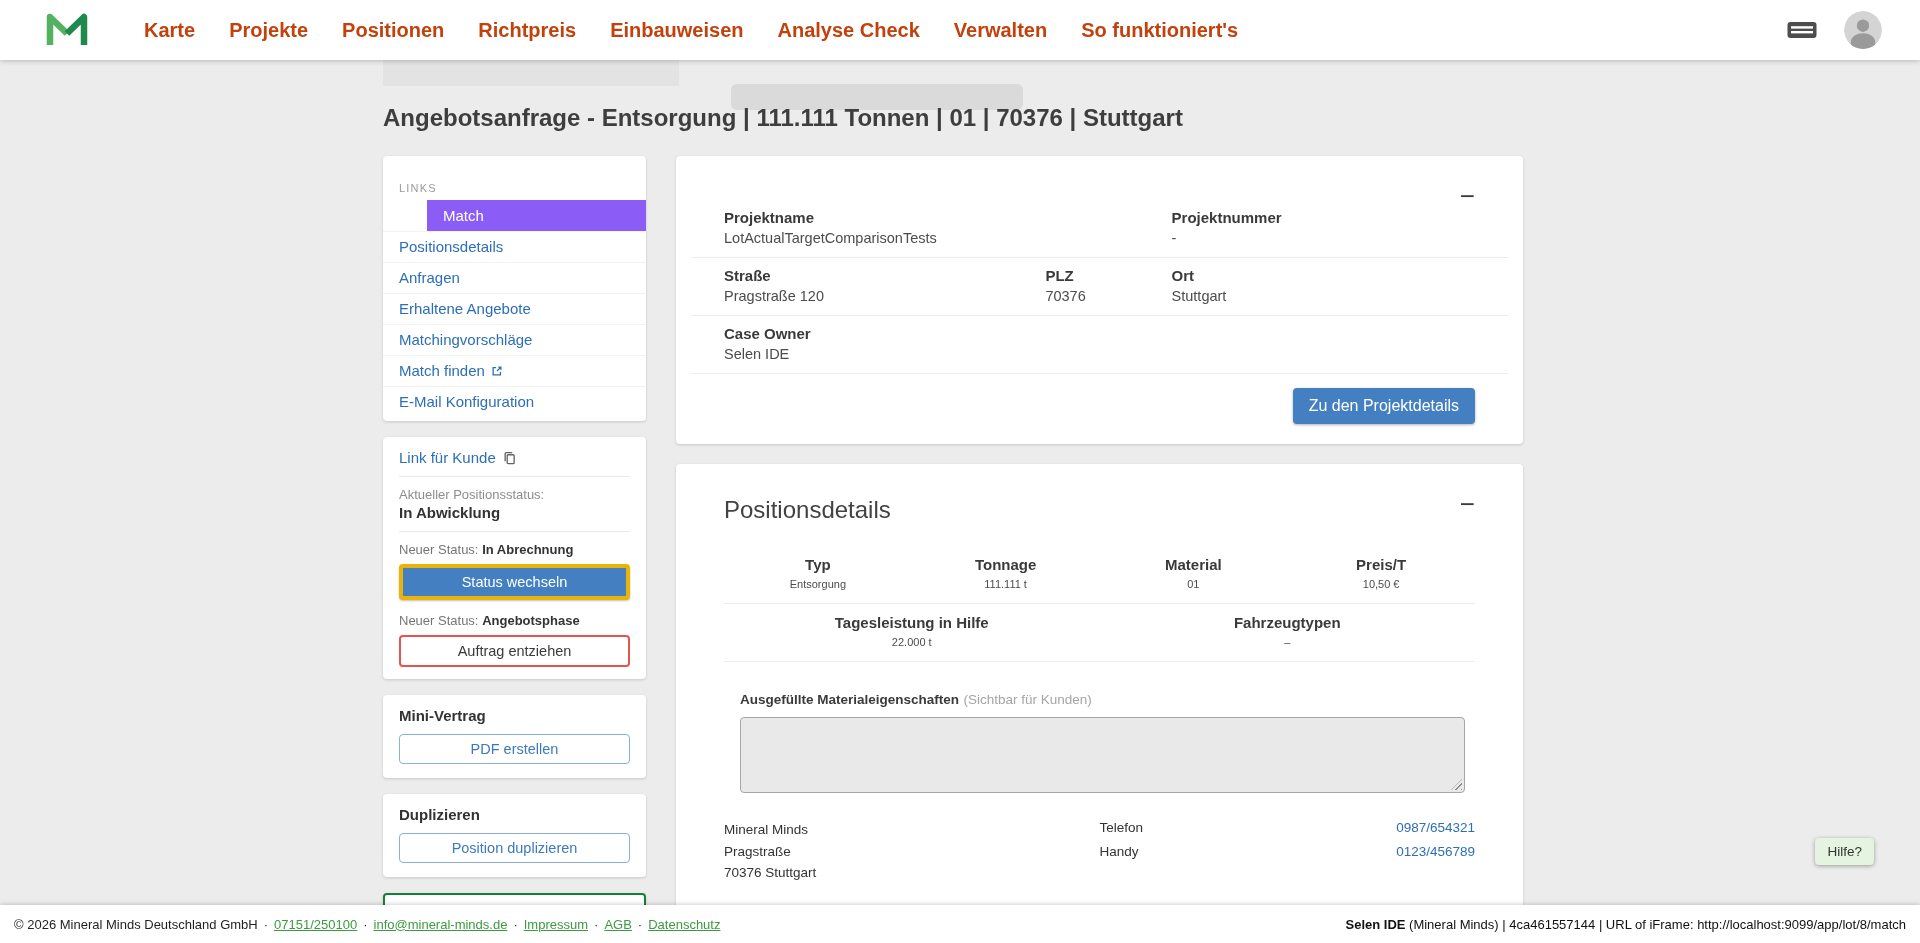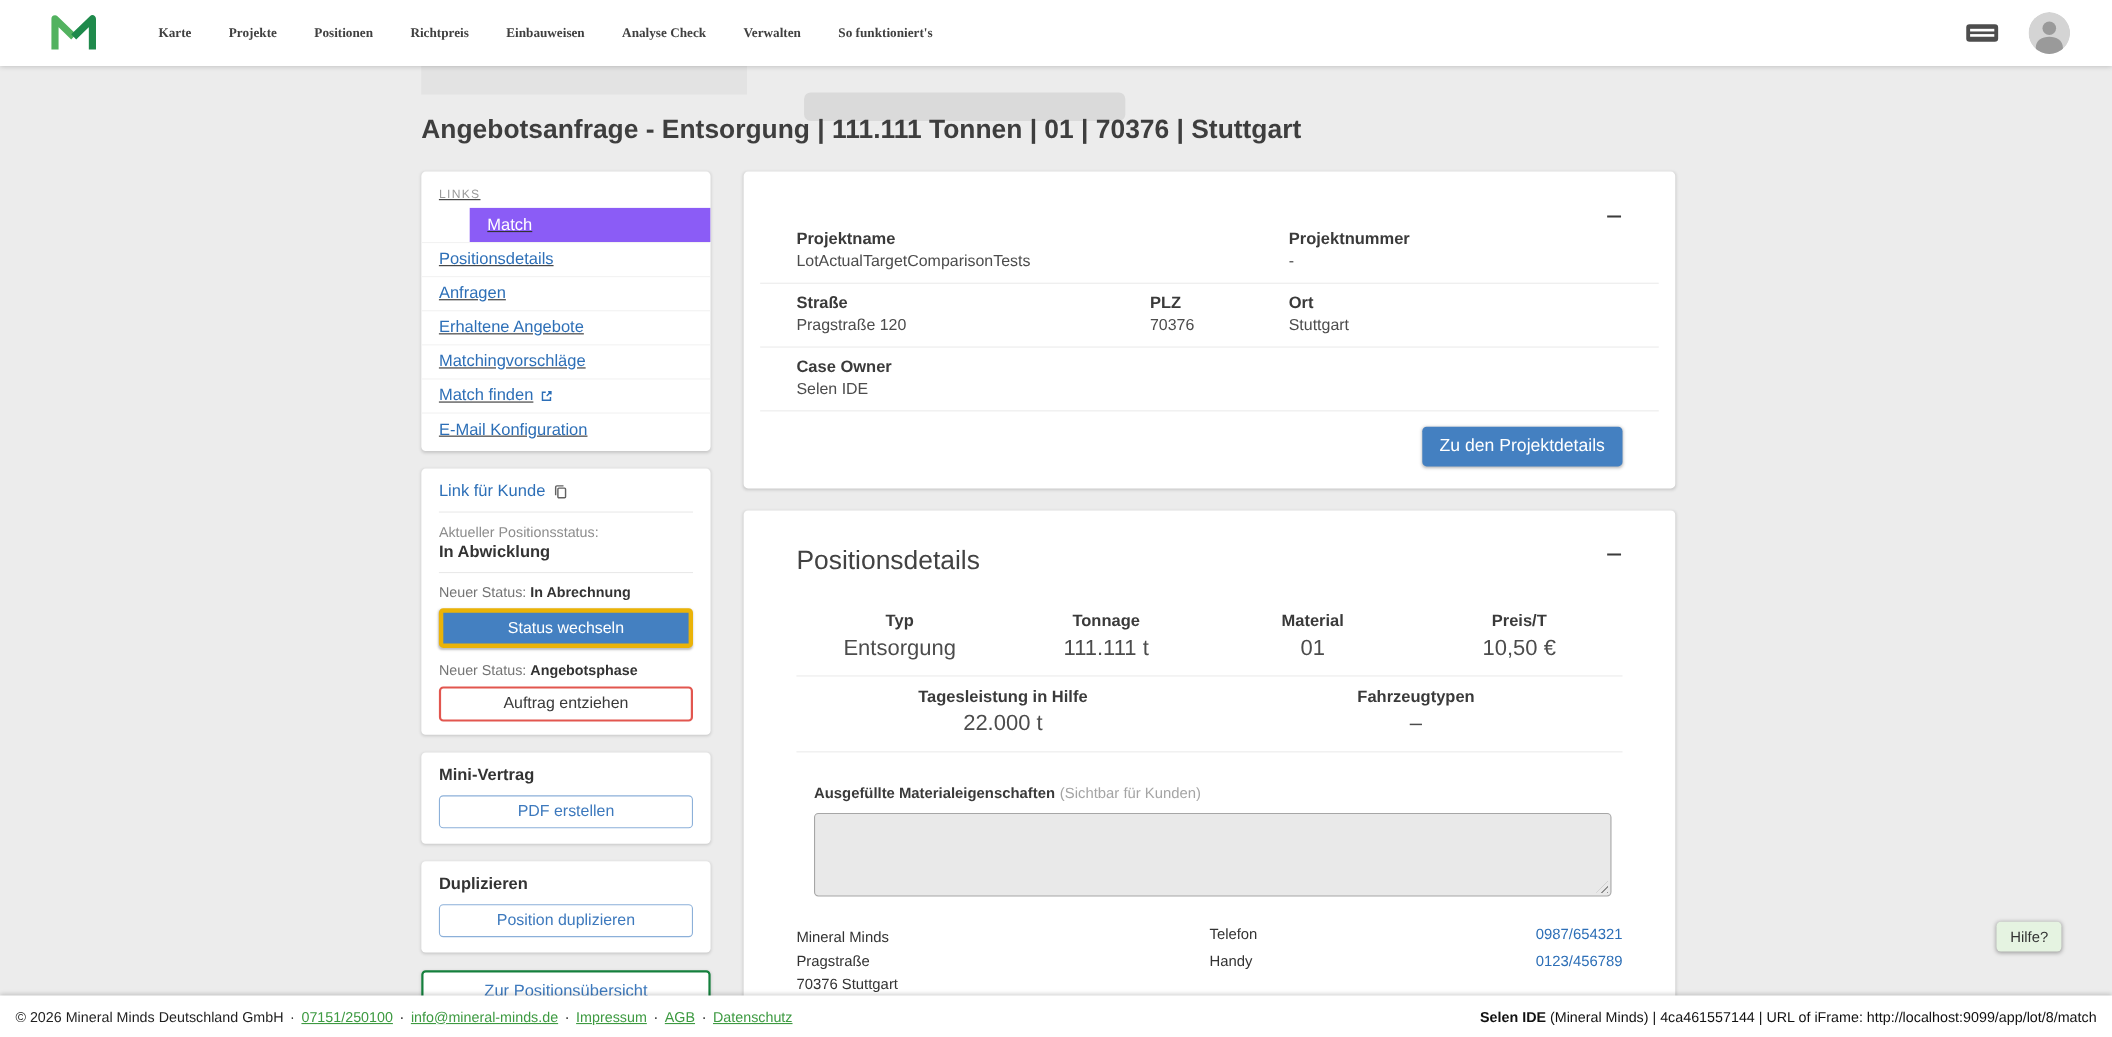--- a/index.html
+++ b/index.html
@@ -11,38 +11,38 @@
   }
 
   
   .header {
     position: absolute; top: 0; left: 0; right: 0; height: 60px;
     background: #fff; box-shadow: 0 1px 5px rgba(0,0,0,.22);
     display: flex; align-items: center; padding: 0 38px 0 46px; z-index: 50;
   }
   .logo { display: flex; align-items: center; }
   .nav { display: flex; gap: 34px; margin-left: 56px; }
-  .nav-item { font-size: 12px; font-weight: 700; color: #404040; cursor: pointer; white-space: nowrap; font-family: Liberation Serif, serif; }
+  .nav-item { font-size: 20px; font-weight: 700; color: #c2410c; cursor: pointer; white-space: nowrap; }
   .header-right { margin-left: auto; display: flex; align-items: center; gap: 26px; }
   .avatar { width: 38px; height: 38px; border-radius: 50%; overflow: hidden; display: inline-block; cursor: pointer; }
 
   
   .placeholder-a { position: absolute; left: 383px; top: 60px; width: 296px; height: 26px; background: #e3e3e3; }
   .placeholder-b { position: absolute; left: 731px; top: 84px; width: 292px; height: 26px; background: #dadada; border-radius: 6px; }
 
   
   .content { position: absolute; left: 383px; top: 60px; width: 1140px; z-index: 5; }
   .page-title { margin-top: 44px; font-size: 24px; font-weight: 700; color: #3e3e3e; }
   .columns { display: flex; gap: 30px; margin-top: 24px; align-items: flex-start; }
 
   .card { background: #fff; border-radius: 4px; box-shadow: 0 1px 3px rgba(0,0,0,.16); }
 
   
   .sidebar { flex: 0 0 263px; display: flex; flex-direction: column; gap: 16px; }
-  .links-card { padding: 5px 0 4px; overflow: hidden; text-decoration: underline; }
+  .links-card { padding: 16px 0 4px; overflow: hidden; }
   .links-header { padding: 10px 16px 6px; font-size: 11px; letter-spacing: 1.2px; color: #9b9b9b; }
   .side-link { padding: 6px 16px 7px; font-size: 15px; color: #2d6fb7; cursor: pointer; border-top: 1px solid #f2f2f2; display: flex; align-items: center; gap: 6px; }
   .side-link.active { background: #8b5cf6; color: #fff; border-top-color: transparent; margin-left: 44px; }
 
   .status-card { padding: 12px 16px; }
   .customer-link { display: flex; align-items: center; gap: 7px; color: #2d6fb7; font-size: 15px; padding-bottom: 10px; border-bottom: 1px solid #e9e9e9; cursor: pointer; }
   .muted-label { margin-top: 10px; font-size: 13px; color: #8d8d8d; }
   .status-value { margin-top: 2px; font-size: 15px; font-weight: 700; color: #333; padding-bottom: 10px; border-bottom: 1px solid #e9e9e9; }
   .next-status { margin-top: 10px; font-size: 13px; color: #757575; }
   .next-status .bold { color: #333; font-weight: 700; }
@@ -71,21 +71,21 @@
   .field-label { font-size: 15px; font-weight: 700; color: #3a3a3a; }
   .field-value { margin-top: 4px; font-size: 14.5px; color: #4c4c4c; }
   .btn-row { margin-top: 14px; text-align: right; }
   .btn-filled { background: #4480c1; color: #fff; border: none; border-radius: 4px; padding: 9px 16px; font-size: 16px; font-family: inherit; cursor: pointer; box-shadow: 0 1px 3px rgba(0,0,0,.3); }
 
   .stats-row { display: grid; text-align: center; padding: 10px 0 13px; border-bottom: 1px solid #ececec; }
   .stats-row.first { margin-top: 22px; }
   .cols-4 { grid-template-columns: repeat(4, 1fr); }
   .cols-2c { grid-template-columns: repeat(2, 1fr); }
   .stat-label { font-size: 15px; font-weight: 700; color: #3a3a3a; }
-  .stat-value { margin-top: 5px; font-size: 20px; color: #4c4c4c; }
+  .stat-value { margin-top: 5px; font-size: 11px; color: #4c4c4c; }
 
   .props { margin: 28px 10px 0 16px; }
   .props-label { font-size: 13.5px; font-weight: 700; color: #3a3a3a; }
   .props-hint { color: #a5a5a5; font-weight: 400; }
   .textarea-wrap { position: relative; margin-top: 9px; }
   .material-textarea { display: block; width: 100%; height: 76px; background: #e9e9e9; border: 1px solid #a6a6a6; border-radius: 4px; resize: none; outline: none; }
   .resize-handle { position: absolute; right: 3px; bottom: 3px; width: 11px; height: 11px;
     background: repeating-linear-gradient(135deg, transparent 0 2.5px, #8f8f8f 2.5px 4px);
     clip-path: polygon(100% 0, 100% 100%, 0 100%); }
 

